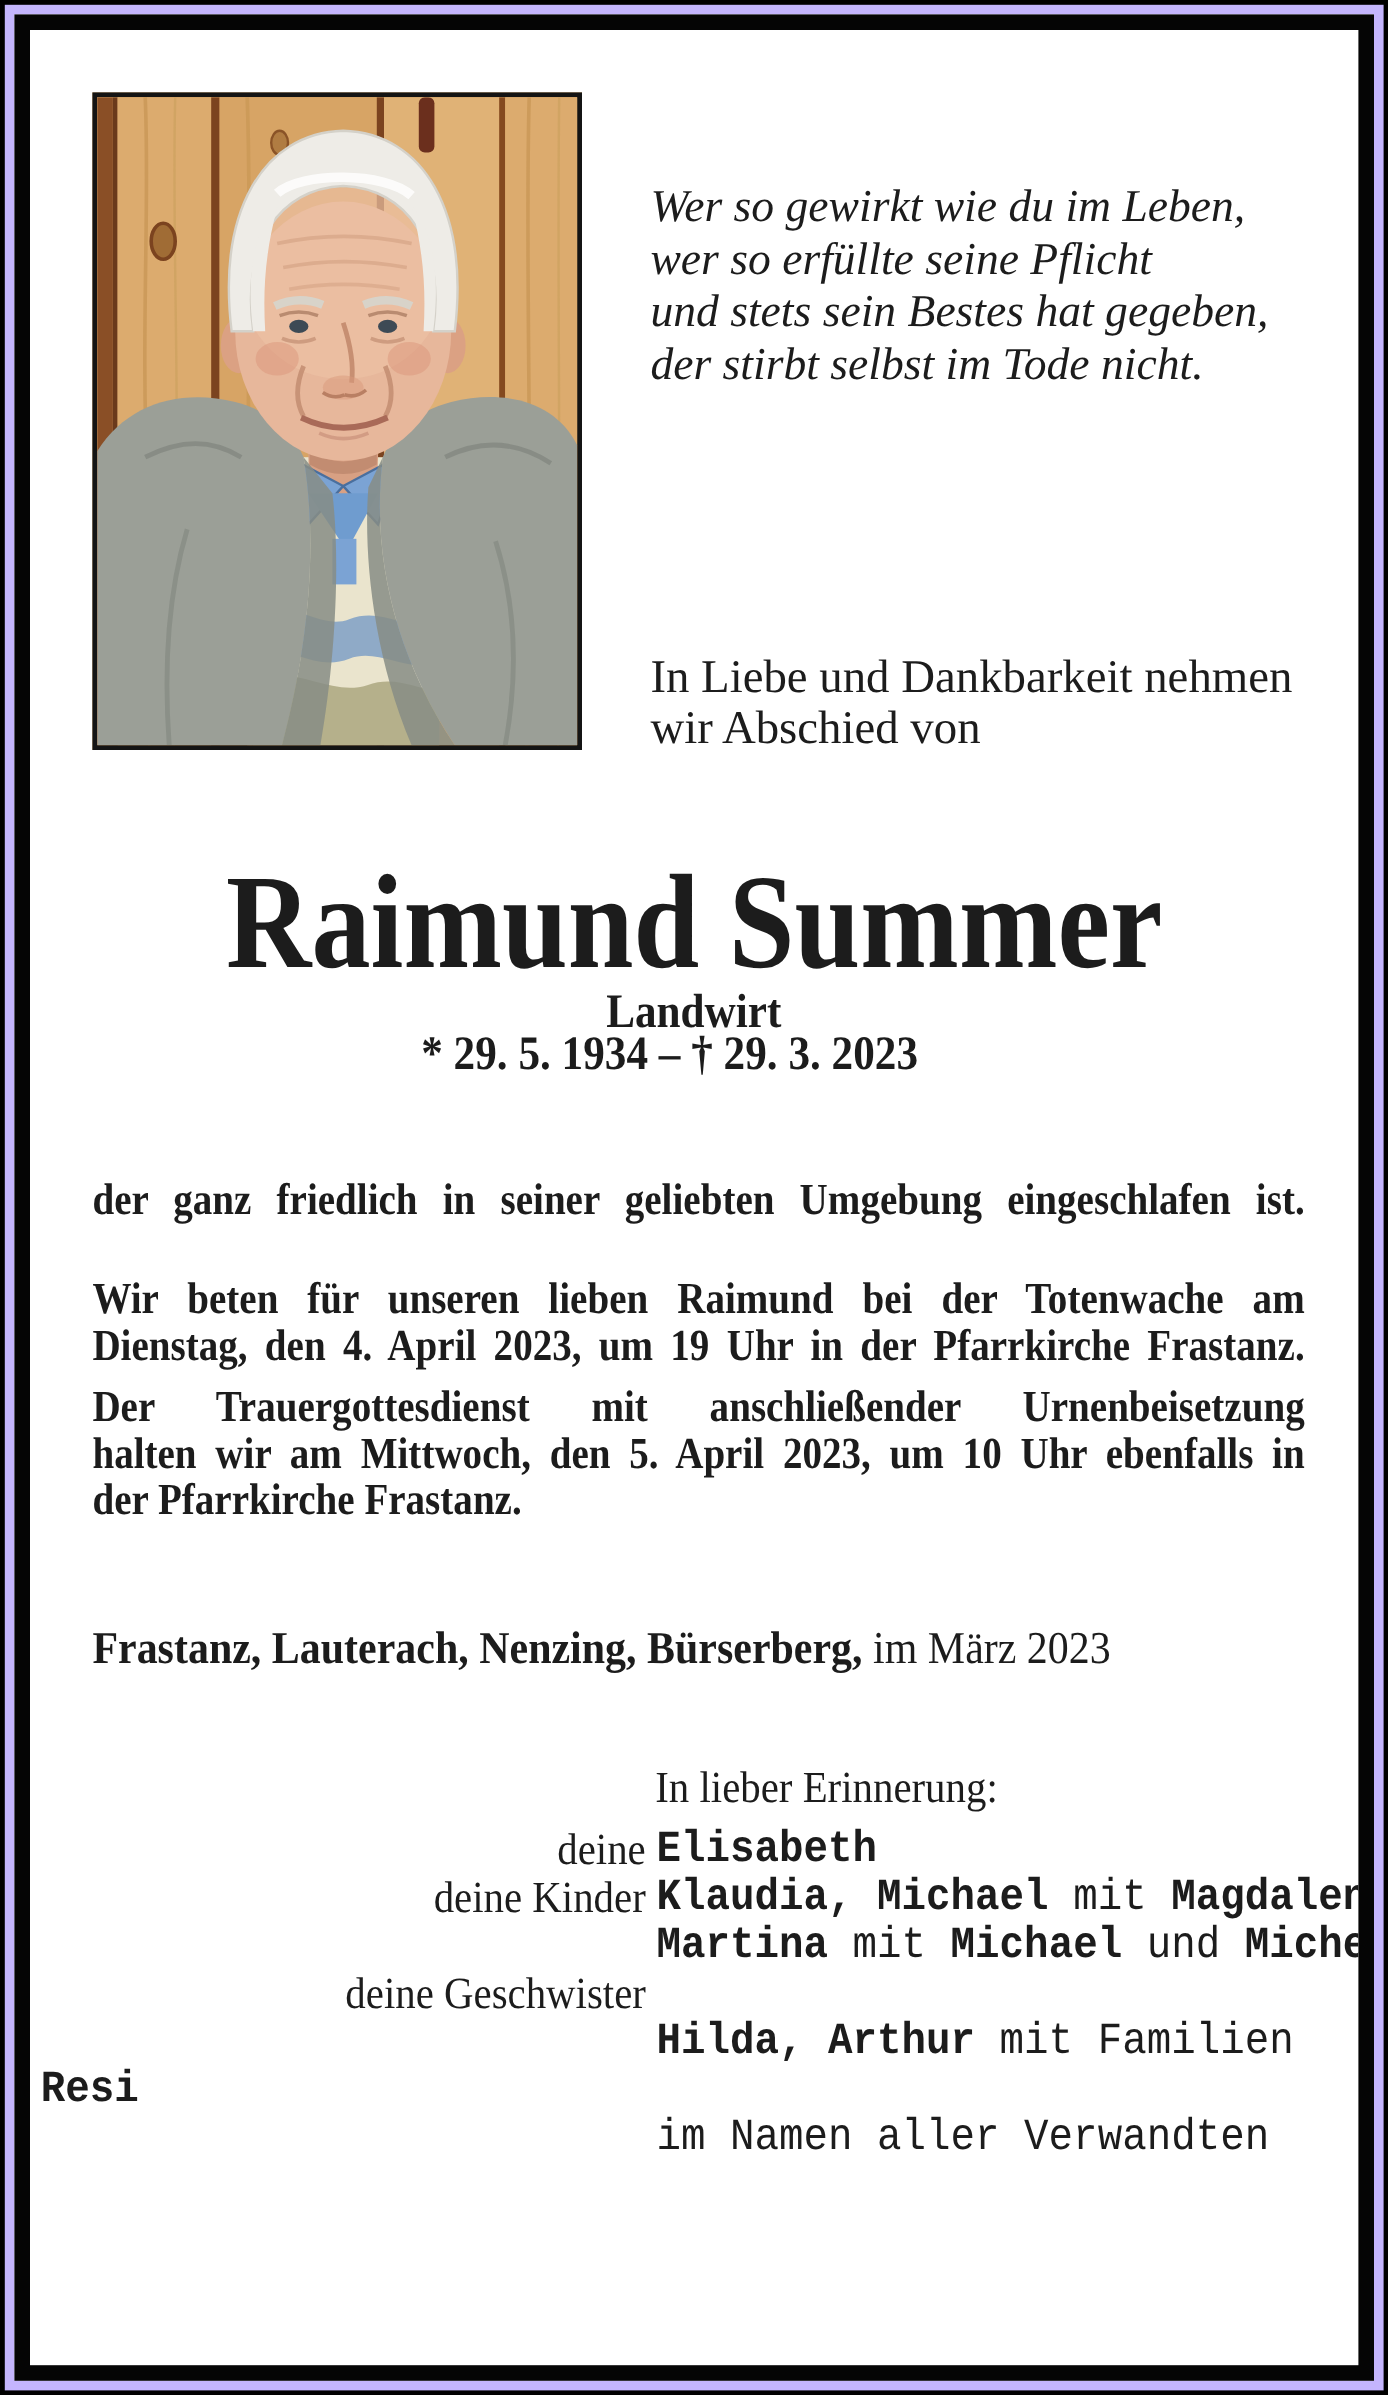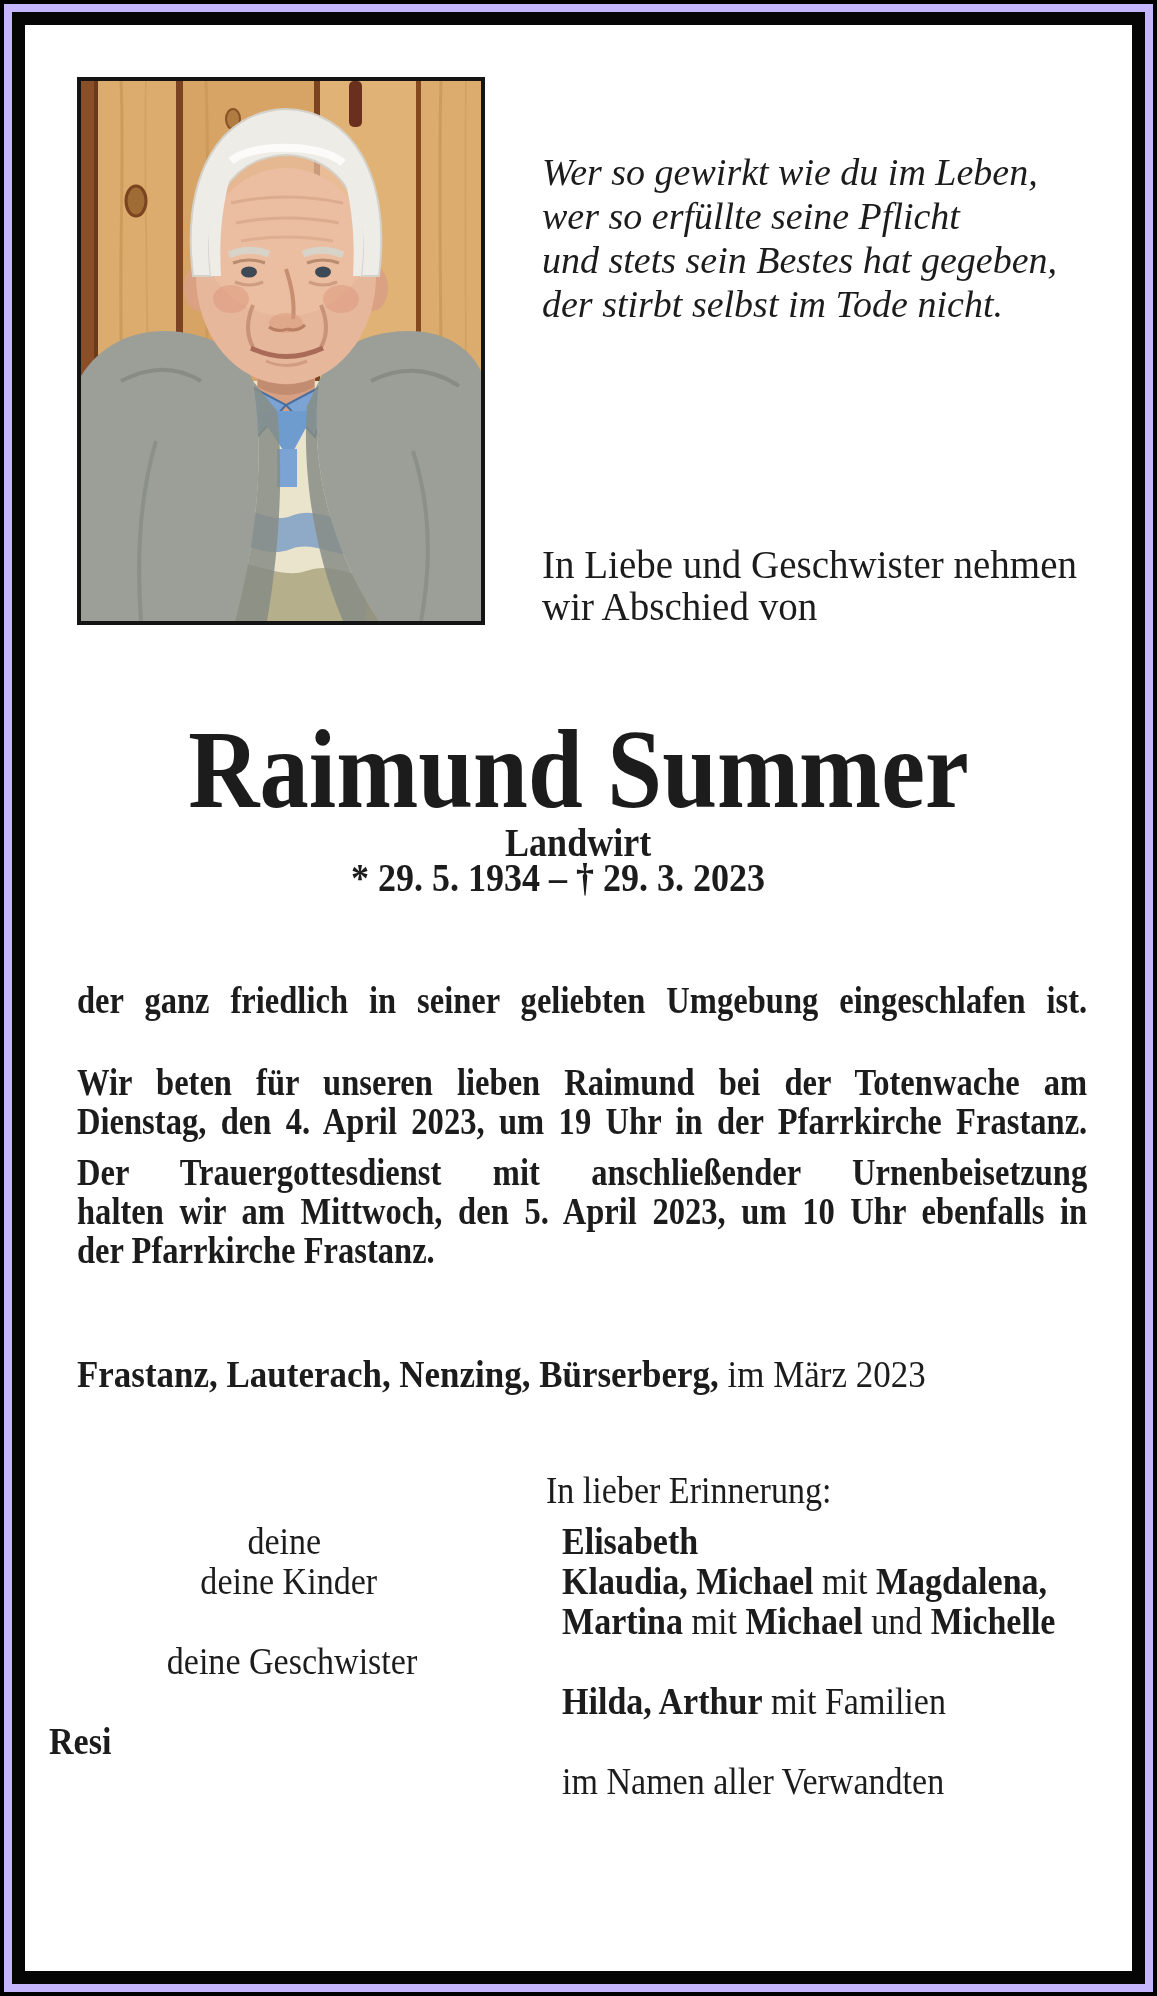--- a/index.html
+++ b/index.html
@@ -71,22 +71,22 @@
   .fill-line{text-align:justify;text-align-last:justify;}
   
   .closing{left:52px;top:1328px;font-size:38px;line-height:42px;white-space:nowrap;}
   .cond-l{display:inline-block;transform:scaleX(0.92);transform-origin:0 50%;white-space:nowrap;}
   .cond-r{display:inline-block;transform:scaleX(0.92);transform-origin:100% 50%;white-space:nowrap;}
   .closing b{font-weight:bold;}
   
   .remember-heading{left:521px;top:1446px;font-size:37px;line-height:40px;white-space:nowrap;}
   .family{left:0;top:1497px;width:1107px;}
   .family-row{display:flex;font-size:37px;line-height:40px;}
-  .family-label{width:513px;text-align:center;flex:0 0 auto;}
-  .family-names{margin-left:24px;flex:1 1 auto;white-space:nowrap;}
+  .family-label{width:513px;text-align:right;flex:0 0 auto;}
+  .family-names{margin-left:9px;flex:1 1 auto;white-space:nowrap;font-family:Liberation Mono, monospace;}
   .family-names b{font-weight:bold;}
 </style>
 </head>
 <body>
 
 <div class="card">
   <div class="inner">
 
     <div class="abs photo-frame">
       <svg width="400" height="540" viewBox="0 0 400 540">
@@ -165,21 +165,21 @@
         <path d="M170 267 Q 205 284 242 267" stroke="#a96a58" stroke-width="5" fill="none"></path>
         <path d="M185 280 Q 205 289 226 280" stroke="#c58a74" stroke-width="3" fill="none" opacity="0.6"></path>
       </svg>
     </div>
 
     <div class="abs poem">Wer so gewirkt wie du im Leben,
 wer so erfüllte seine Pflicht
 und stets sein Bestes hat gegeben,
 der stirbt selbst im Tode nicht.</div>
 
-    <div class="abs intro">In Liebe und Geschwister nehmen
+    <div class="abs intro">In Liebe und Dankbarkeit nehmen
 wir Abschied von</div>
 
     <div class="abs name">Raimund Summer</div>
     <div class="abs profession"><span>Landwirt</span></div>
     <div class="abs dates"><span>* 29. 5. 1934 – † 29. 3. 2023</span></div>
 
     <div class="abs paras" id="paragraphs">
         <div class="para">
           <div class="fill-line">der ganz friedlich in seiner geliebten Umgebung eingeschlafen ist.</div>
         </div>

